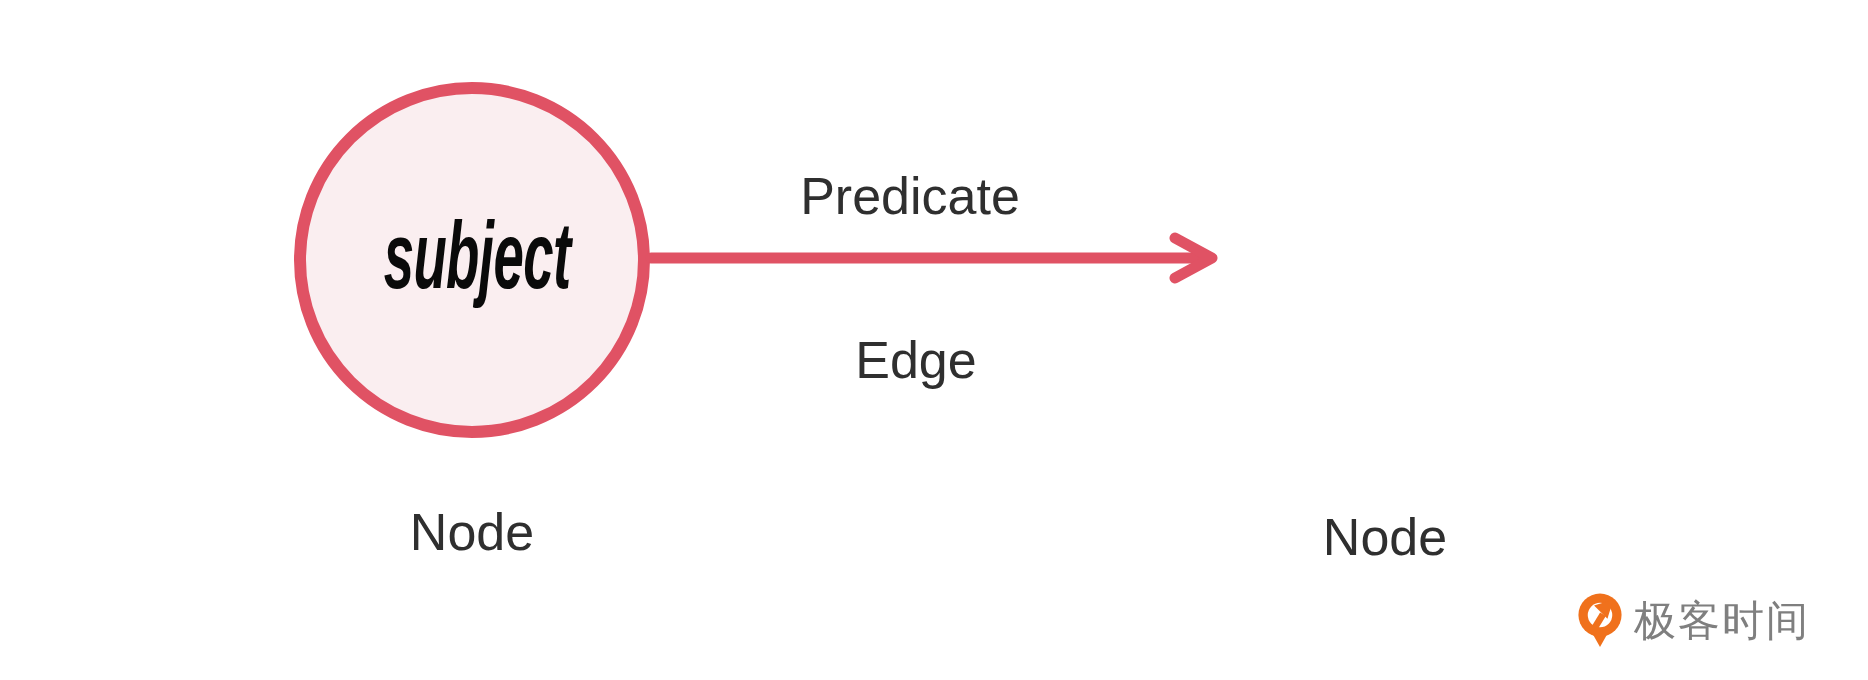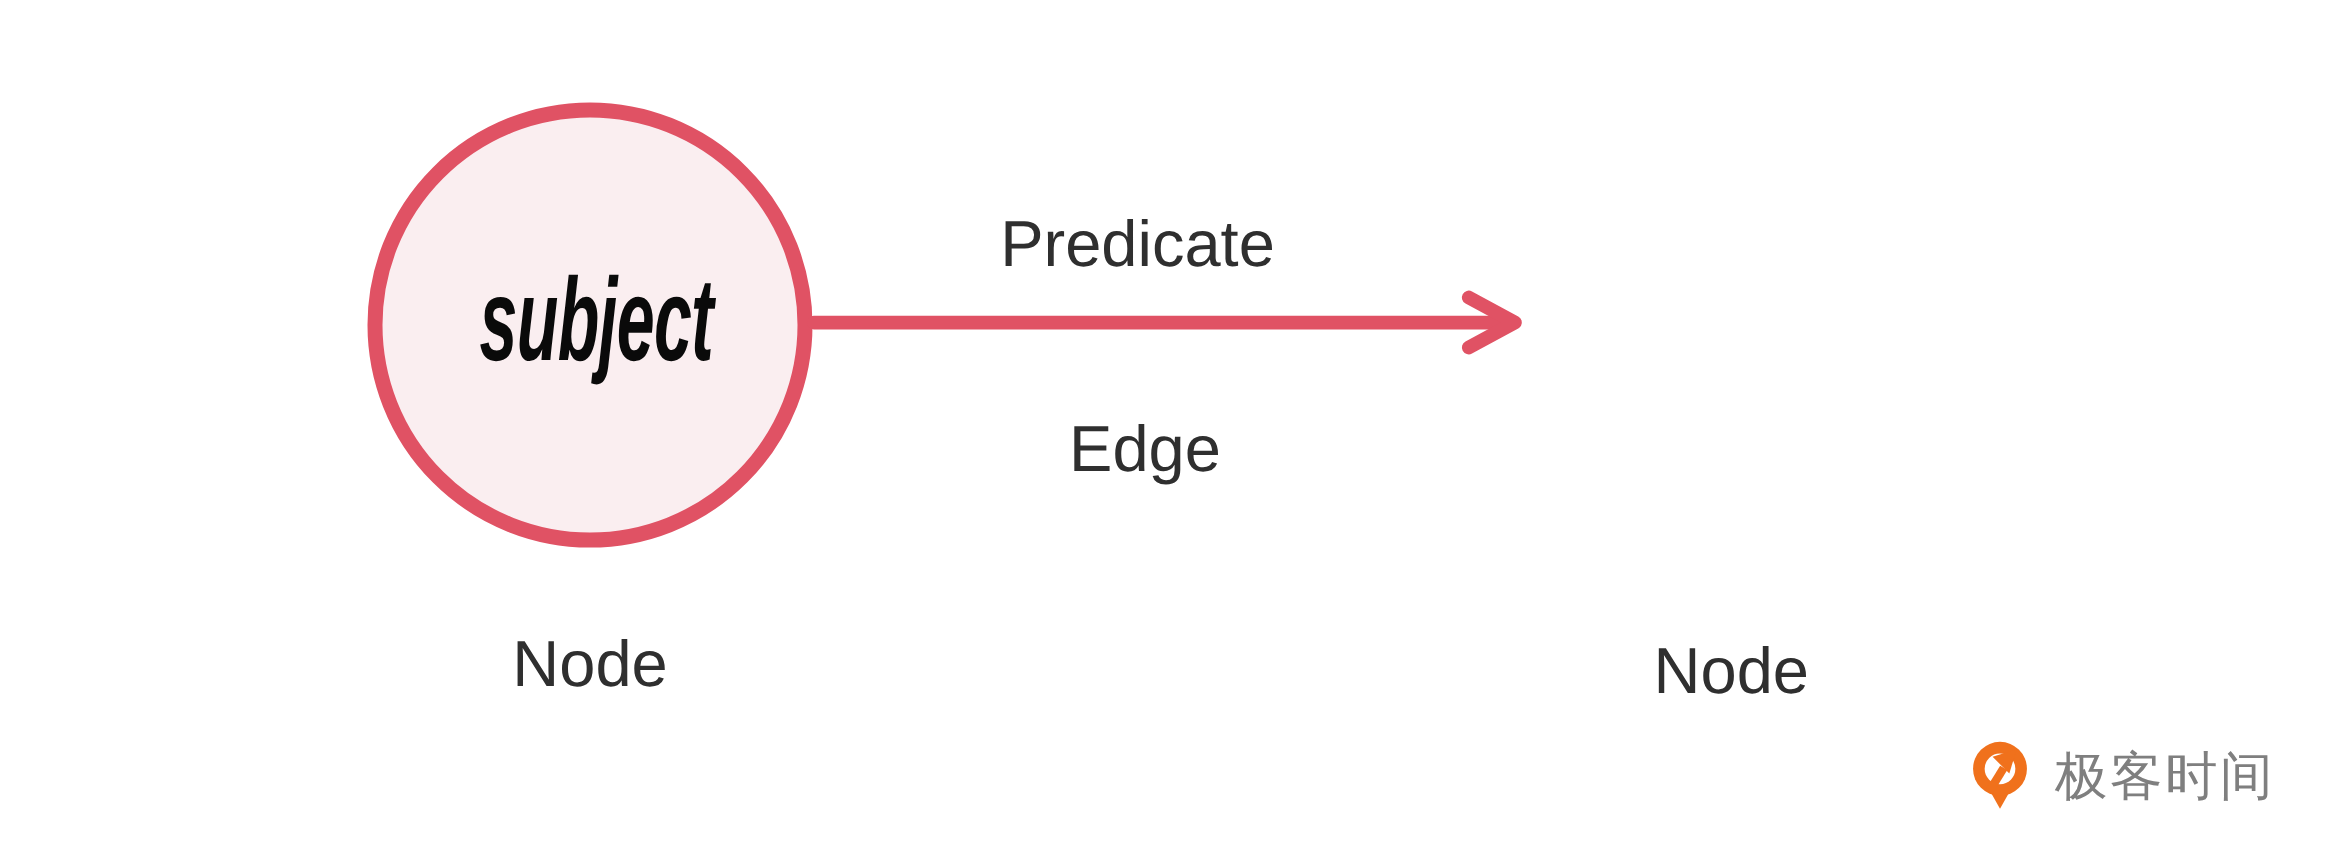--- a/index.html
+++ b/index.html
@@ -58,21 +58,21 @@
   }
   .edge-arrow line,.edge-arrow polyline{
     stroke:var(--arrow,#E05264);
     stroke-width:11;
     fill:none;
     stroke-linecap:round;
     stroke-linejoin:round;
   }
   .brand{
     position:absolute;left:1576px;top:592px;
-    display:flex;align-items:center;gap:20px;
+    display:flex;align-items:center;gap:10px;
   }
   .brand-text{
     font-size:42px;
     color:var(--logo-text,#7F7F7F);
     letter-spacing:2px;
     white-space:nowrap;
   }
 </style>
 </head>
 <body>

